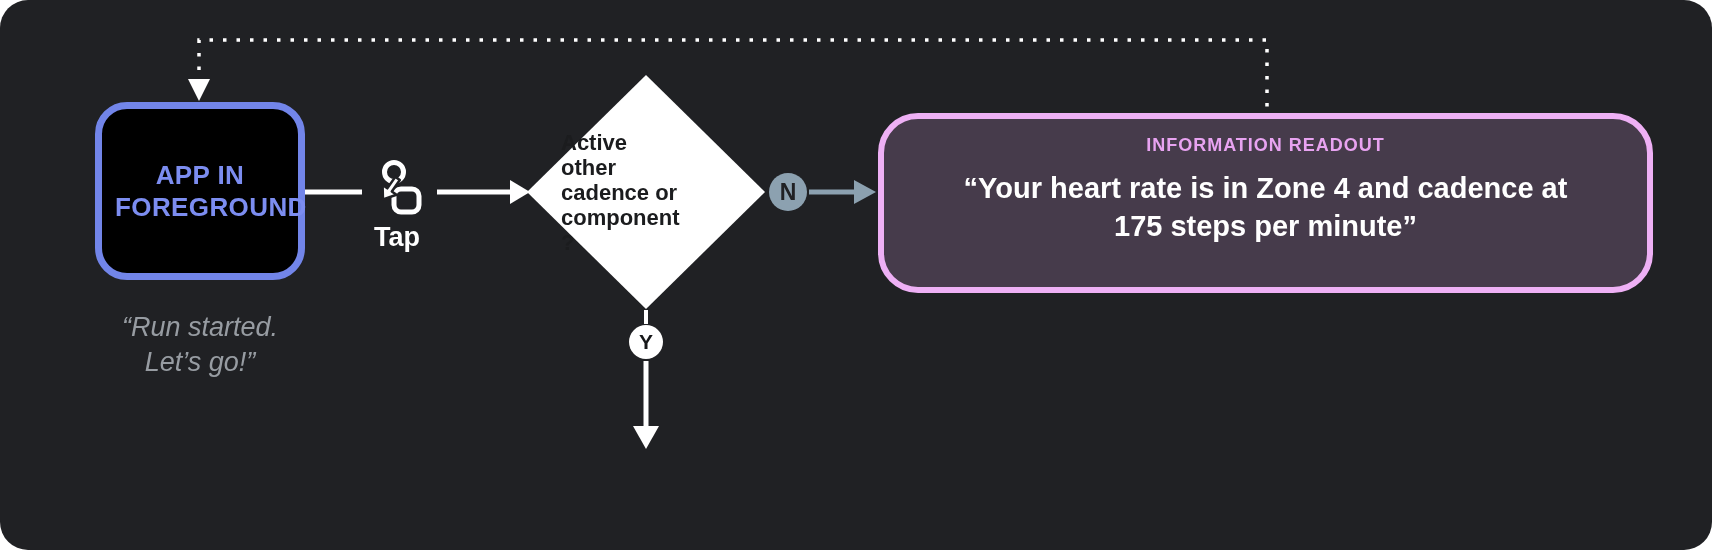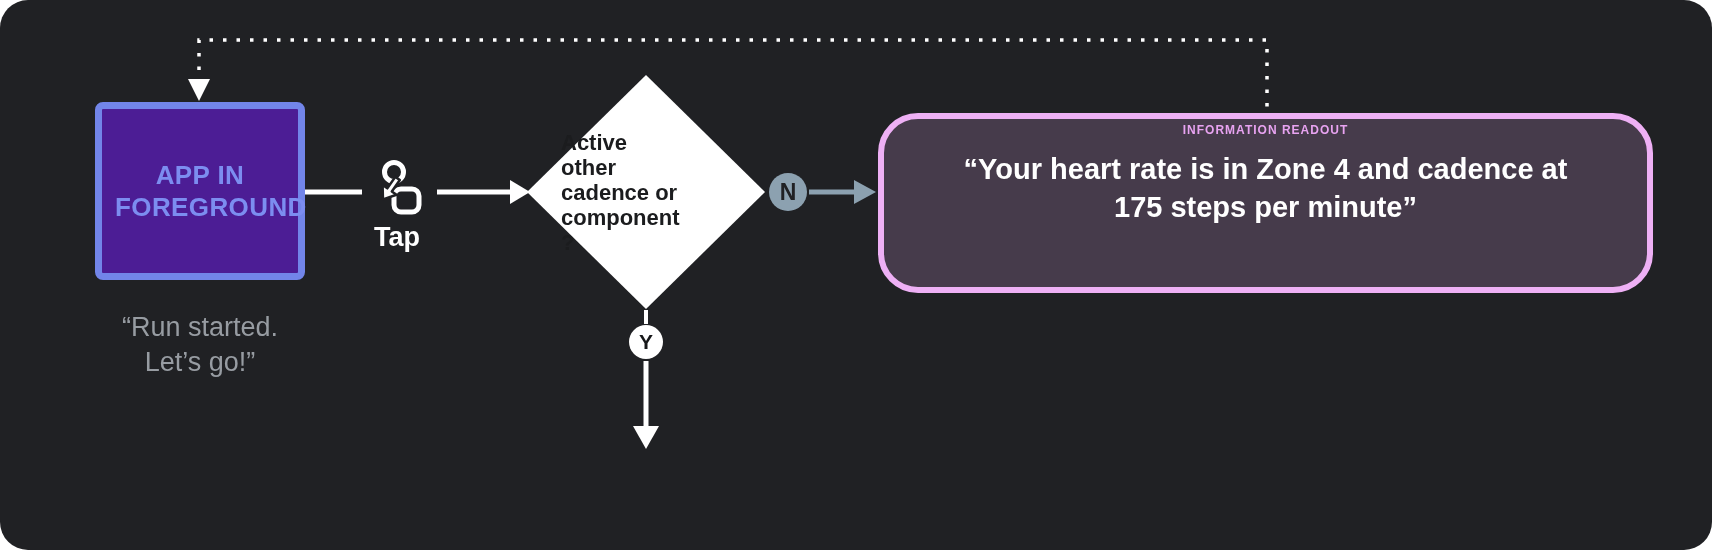--- a/index.html
+++ b/index.html
@@ -6,29 +6,29 @@
   body{font-family:"Liberation Sans", sans-serif;}
   .panel{
     position:relative;width:1712px;height:550px;background:#202124;
     border-radius:28px;overflow:hidden;
   }
   .overlay{position:absolute;left:0;top:0;width:1712px;height:550px;}
   .node{position:absolute;box-sizing:border-box;display:flex;align-items:center;justify-content:center;text-align:center;}
 
   .app-box{
     left:95px;top:102px;width:210px;height:178px;
-    background:#4c1d95;border:7px solid #7285E9;border-radius:8px;
+    background:#000000;border:7px solid #7285E9;border-radius:32px;
   }
   .app-box .label{
     color:#7C8DF0;font-weight:700;font-size:26px;line-height:1.25;
     letter-spacing:0.4px;width:170px;
   }
   .app-quote{
     position:absolute;left:80px;top:310px;width:240px;text-align:center;
-    color:#979CA2;font-size:27px;line-height:1.3;white-space:pre-line;
+    color:#979CA2;font-style:italic;font-size:27px;line-height:1.3;white-space:pre-line;
   }
   .tap-icon{position:absolute;left:368px;top:160px;}
   .tap-label{
     position:absolute;left:347px;top:222px;width:100px;text-align:center;
     color:#ffffff;font-weight:700;font-size:27px;
   }
   .decision-text{
     position:absolute;left:561px;top:130px;width:170px;
     color:#1B1C1E;font-weight:700;font-size:22px;line-height:25px;
   }
@@ -37,21 +37,21 @@
     font-weight:700;
   }
   .badge-n{left:769px;top:173px;width:38px;height:38px;background:#8CA1B0;color:#202124;font-size:23px;}
   .badge-y{left:629px;top:325px;width:34px;height:34px;background:#ffffff;color:#161719;font-size:21px;}
   .readout{
     left:878px;top:113px;width:775px;height:180px;
     background:#463B4B;border:6px solid #EEB0F5;border-radius:40px;
     flex-direction:column;justify-content:flex-start;
   }
   .readout-title{
-    margin-top:4px;color:#E8A3F1;font-weight:700;font-size:12px;letter-spacing:1px;
+    margin-top:16px;color:#E8A3F1;font-weight:700;font-size:18px;letter-spacing:1px;
   }
   .readout-quote{
     margin-top:14px;color:#ffffff;font-weight:700;font-size:29px;
     line-height:1.3;white-space:pre-line;width:720px;text-align:center;
   }
   .action-pill{
     left:485px;top:448px;width:322px;height:54px;background:#D7E3FD;border-radius:27px;
   }
   .action-pill .label{color:#121316;font-weight:700;font-size:27px;letter-spacing:0.2px;}
 </style>

